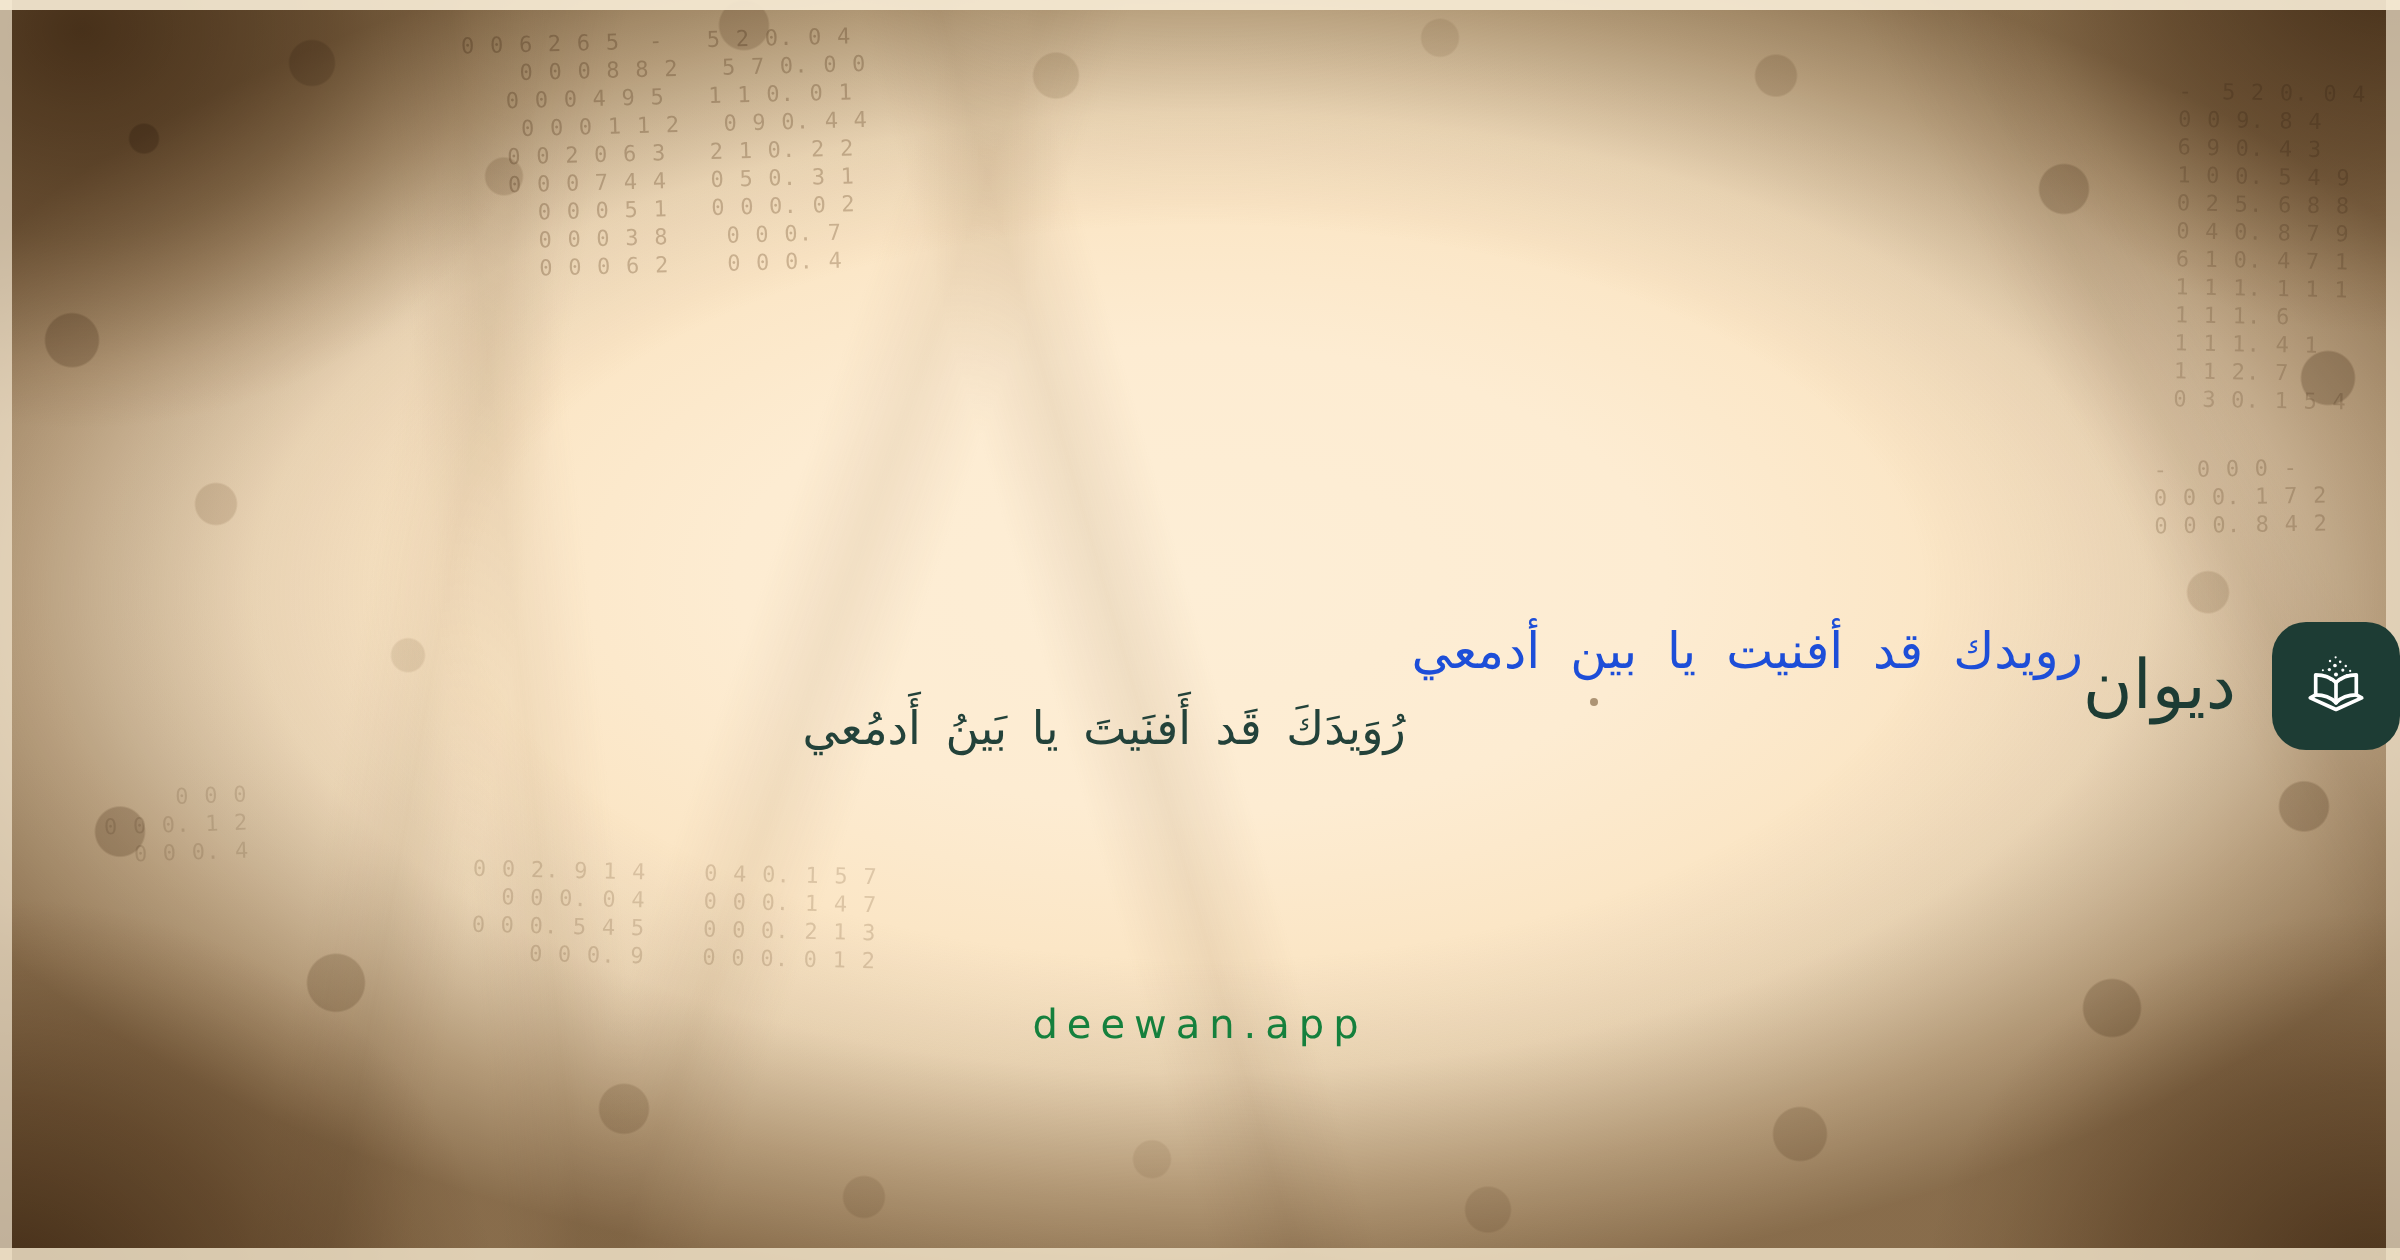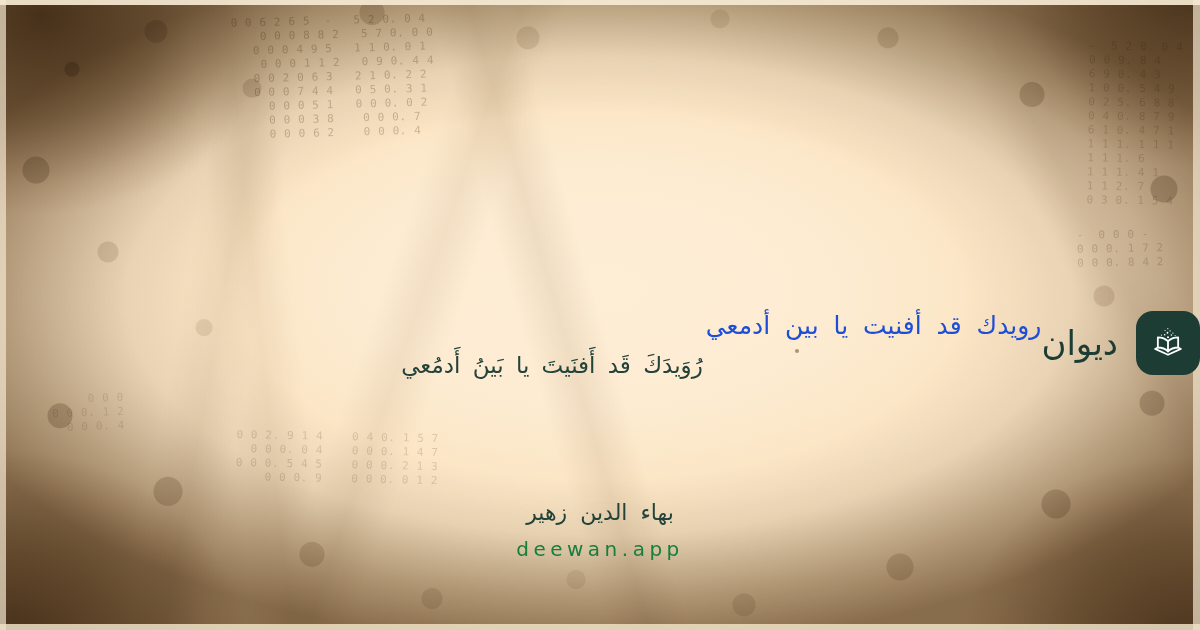--- a/index.html
+++ b/index.html
@@ -337,18 +337,17 @@
     </div>
 
     <div class="poem-title">رويدك قد   أفنيت  يا   بين أدمعي</div>
 
     <div class="verse">
       <div class="verse-dot"></div>
       <div class="hemistich hemistich-first">رُوَيدَكَ قَد   أَفنَيتَ  يا   بَينُ أَدمُعي</div>
     </div>
 
     <div class="footer">
-      <div class="poet">بهاء  الدين  زهير</div>
       <div class="site">deewan.app</div>
     </div>
 
   </div>
 </div>
 
 </body></html>

